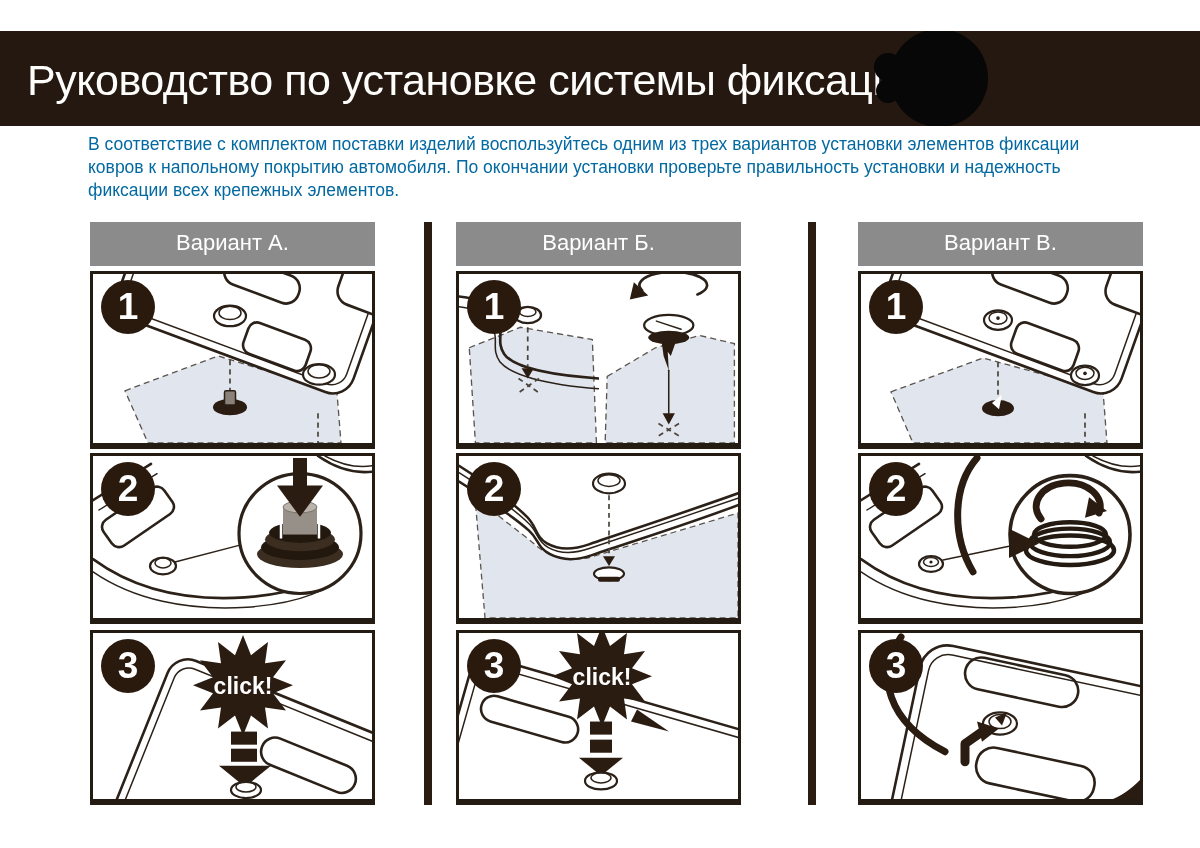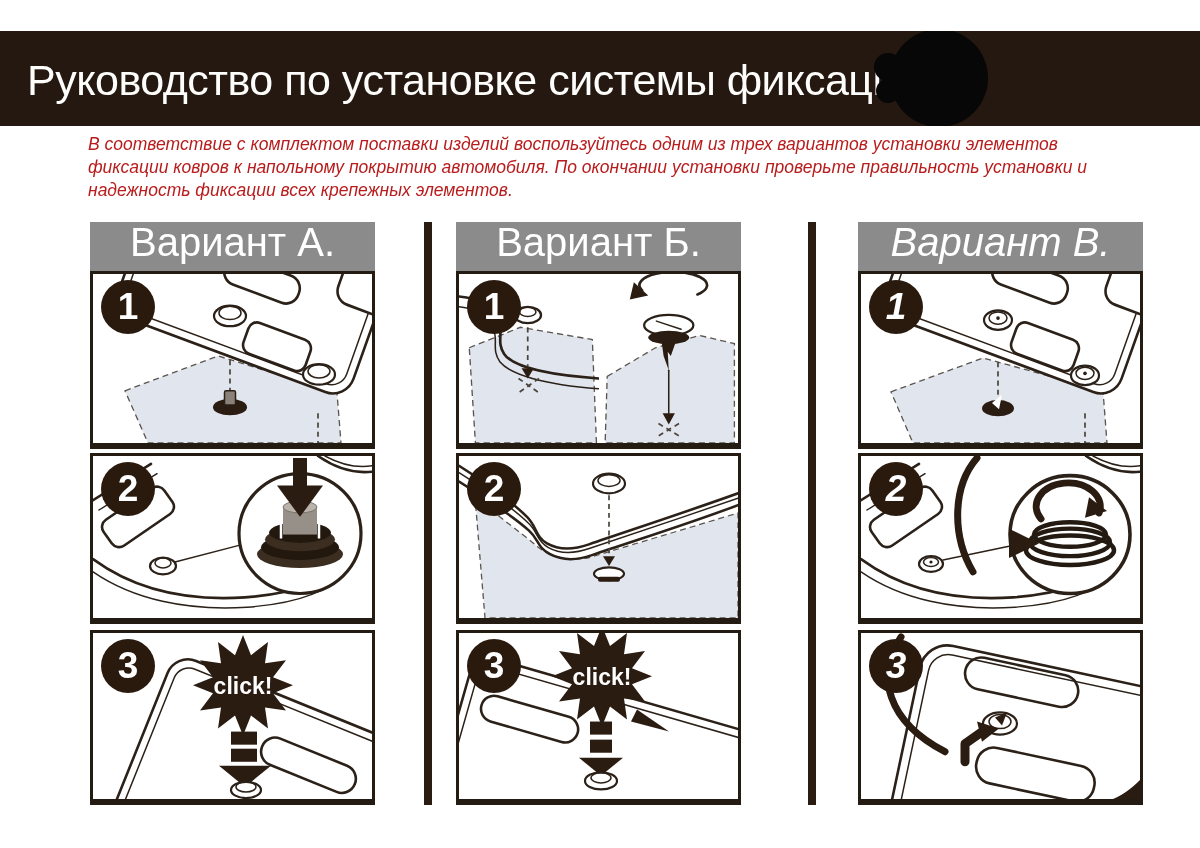--- a/index.html
+++ b/index.html
@@ -7,30 +7,30 @@
          font-family:"Liberation Sans",sans-serif;color:#2a2119;}
   
   .titleband{position:absolute;left:0;top:31px;width:1200px;height:95px;background:#251810;overflow:hidden;}
   .pagetitle{position:absolute;left:27px;top:0;height:95px;line-height:98px;font-size:43px;color:#fdfdfb;
              letter-spacing:-0.5px;white-space:nowrap;}
   .blob{position:absolute;border-radius:50%;background:#070707;}
   .blob-main{left:890px;top:-2px;width:98px;height:98px;}
   .blob-b1{left:874px;top:22px;width:28px;height:28px;}
   .blob-b2{left:876px;top:48px;width:24px;height:24px;}
   
-  .intro{position:absolute;left:88px;top:133px;width:1048px;font-size:17.5px;line-height:23px;color:#b91c1c;font-style:italic;}
+  .intro{position:absolute;left:88px;top:133px;width:1048px;font-size:17.5px;line-height:23px;color:#0369a1;}
   
-  .vhead{position:absolute;top:222px;width:285px;height:51px;background:#8b8b8b;color:#fff;
-         font-size:40px;text-align:center;line-height:41px;}
+  .vhead{position:absolute;top:222px;width:285px;height:44px;background:#8b8b8b;color:#fff;
+         font-size:22px;text-align:center;line-height:41px;}
   .panel{position:absolute;width:285px;background:#fff;border:3px solid #241b12;border-bottom-width:6px;
          box-sizing:border-box;}
   .p1{top:271px;height:178px;}
   .p2{top:453px;height:171px;}
   .p3{top:630px;height:175px;}
-  .colA{left:90px;} .colB{left:456px;} .colC{left:858px;font-style:italic;}
+  .colA{left:90px;} .colB{left:456px;} .colC{left:858px;}
   .divider{position:absolute;top:222px;width:8px;height:583px;background:#2b1c11;}
   .div1{left:424px;} .div2{left:808px;}
   .badge{position:absolute;left:8px;top:6px;width:54px;height:54px;border-radius:50%;background:#2a1a0e;
          color:#fff;font-size:37px;font-weight:bold;display:flex;align-items:center;justify-content:center;z-index:3;}
   .panel svg{display:block;width:100%;height:100%;}
   .split{display:flex;}
   .split .sub{width:50%;height:100%;}
   .split .sub:first-child{border-right:3px solid #241b12;box-sizing:border-box;}
   
   .ln{fill:none;stroke:#2b2118;stroke-width:2.6;stroke-linecap:round;stroke-linejoin:round;}

